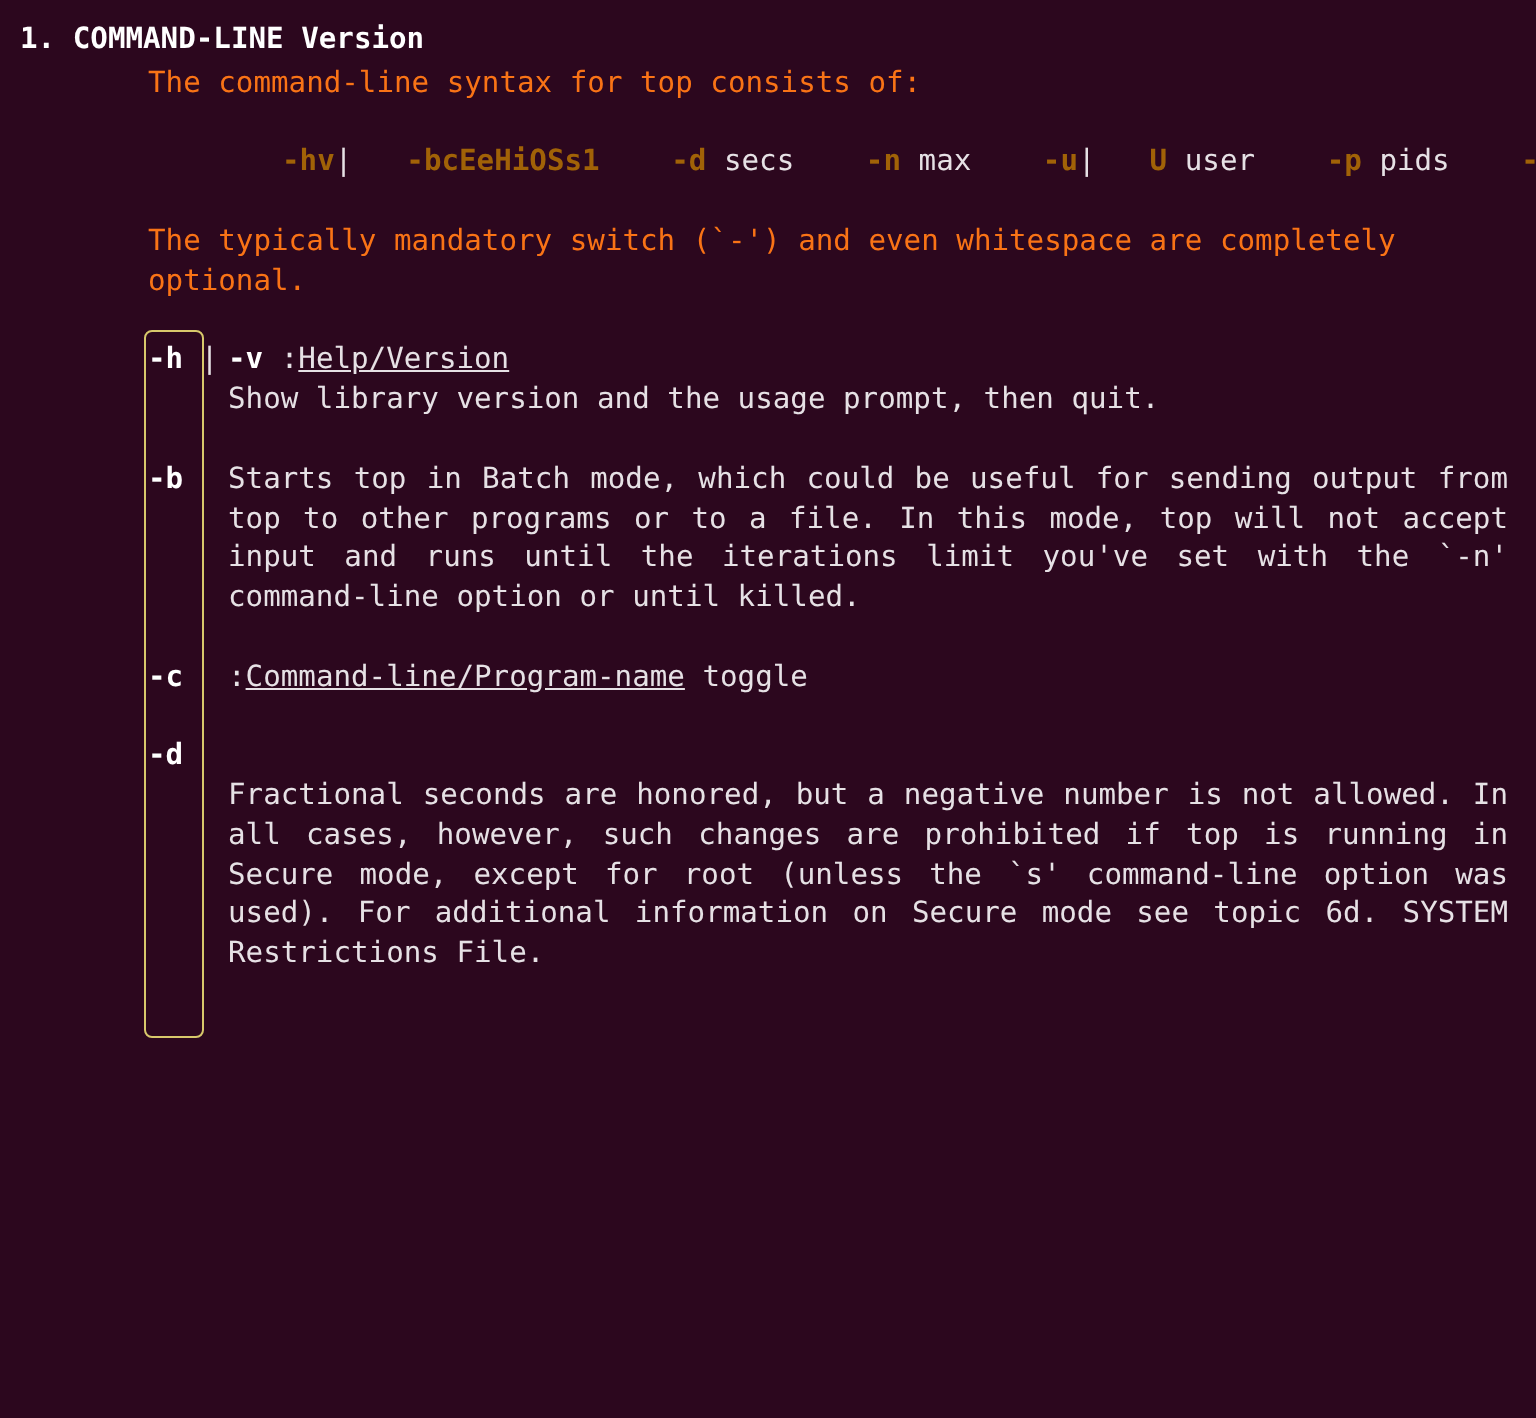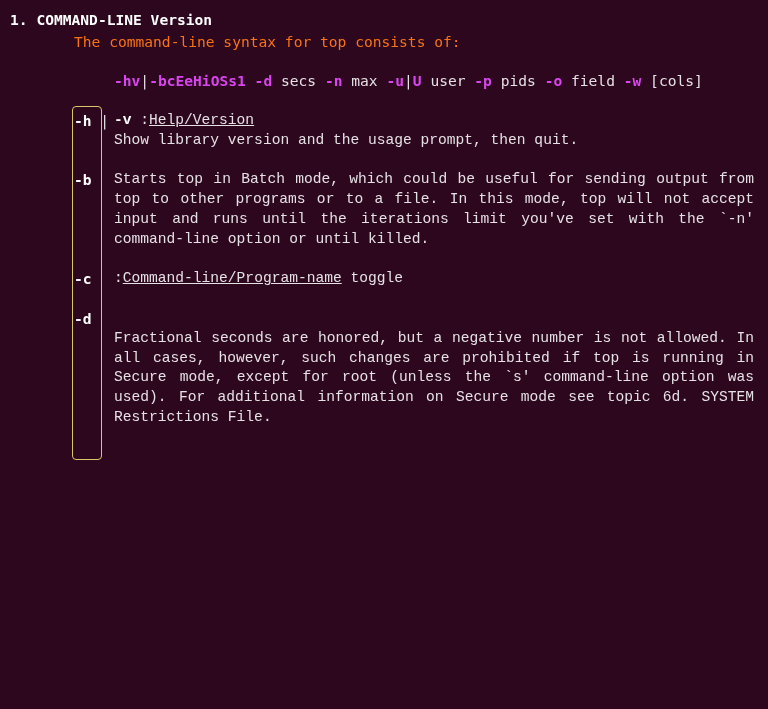--- a/index.html
+++ b/index.html
@@ -19,62 +19,63 @@
     white-space: normal;
   }
   .bold { font-weight: 700; color: #ffffff; }
   .indent-1 { padding-left: 64px; }
   .indent-2 { padding-left: 104px; }
   .para { margin: 0 0 20px 0; color: #f97316; }
   .headline { margin: 0 0 2px 0; }
   .headline .num { font-weight: 700; color: #ffffff; }
   .headline .title { font-weight: 700; color: #ffffff; }
   .syntax { white-space: pre; font-family: inherit; margin: 0 0 20px 0; }
-  .syntax .b { font-weight: 700; color: #d946ef; }
+  .syntax .b { font-weight: 700; color: #a16207; margin-left: 27px; }
   .syntax .n { color: #e6e1e5; }
   .u { text-decoration: underline; }
   .options { position: relative; }
   .box {
     position: absolute;
     border: 1px solid #d8c86b;
     border-radius: 4px;
     left: 62px;
     top: -5px;
     width: 28px;
     height: 352px;
     pointer-events: none;
   }
   .opt-block { display: flex; margin: 0 0 20px 0; }
   .opt-flag {
     flex: 0 0 40px;
     text-align: left;
     font-weight: 700;
     color: #ffffff;
   }
-  .opt-body { flex: 1 1 auto; font-family: Liberation Mono, monospace; }
+  .opt-body { flex: 1 1 auto; }
   .opt-title {}
   .opt-desc { display: block; text-align: justify; }
   .sub-para { display: block; margin-top: 20px; text-align: justify; }
   .colon { color: #e6e1e5; }
   .sep { color: #e6e1e5; font-weight: 400; }
 </style>
 </head>
 <body>
 
 <div class="page">
 
   <div class="headline">
     <span class="num">1.</span>
     <span class="title">COMMAND-LINE Version</span>
   </div>
 
   <div class="indent-1 para">The command-line syntax for top consists of:</div>
 
   <div class="indent-2 syntax"><span class="b">-hv</span><span class="sep">|</span><span class="b">-bcEeHiOSs1</span><span class="b"> -d </span><span class="n">secs</span><span class="b"> -n </span><span class="n">max</span><span class="b"> -u</span><span class="sep">|</span><span class="b">U </span><span class="n">user</span><span class="b"> -p </span><span class="n">pids</span><span class="b"> -o </span><span class="n">field</span><span class="b"> -w </span><span class="n">[cols]</span></div>
 
+  <div class="indent-1 para">The typically mandatory switch (`-') and even whitespace are completely optional.</div>
 
   <div class="options indent-1">
     <div class="box"></div>
 
     <div class="opt-block">
       <div class="opt-flag">
         <span>-h</span><span class="sep"> |</span>
       </div>
       <div class="opt-body">
         <div class="opt-title">

